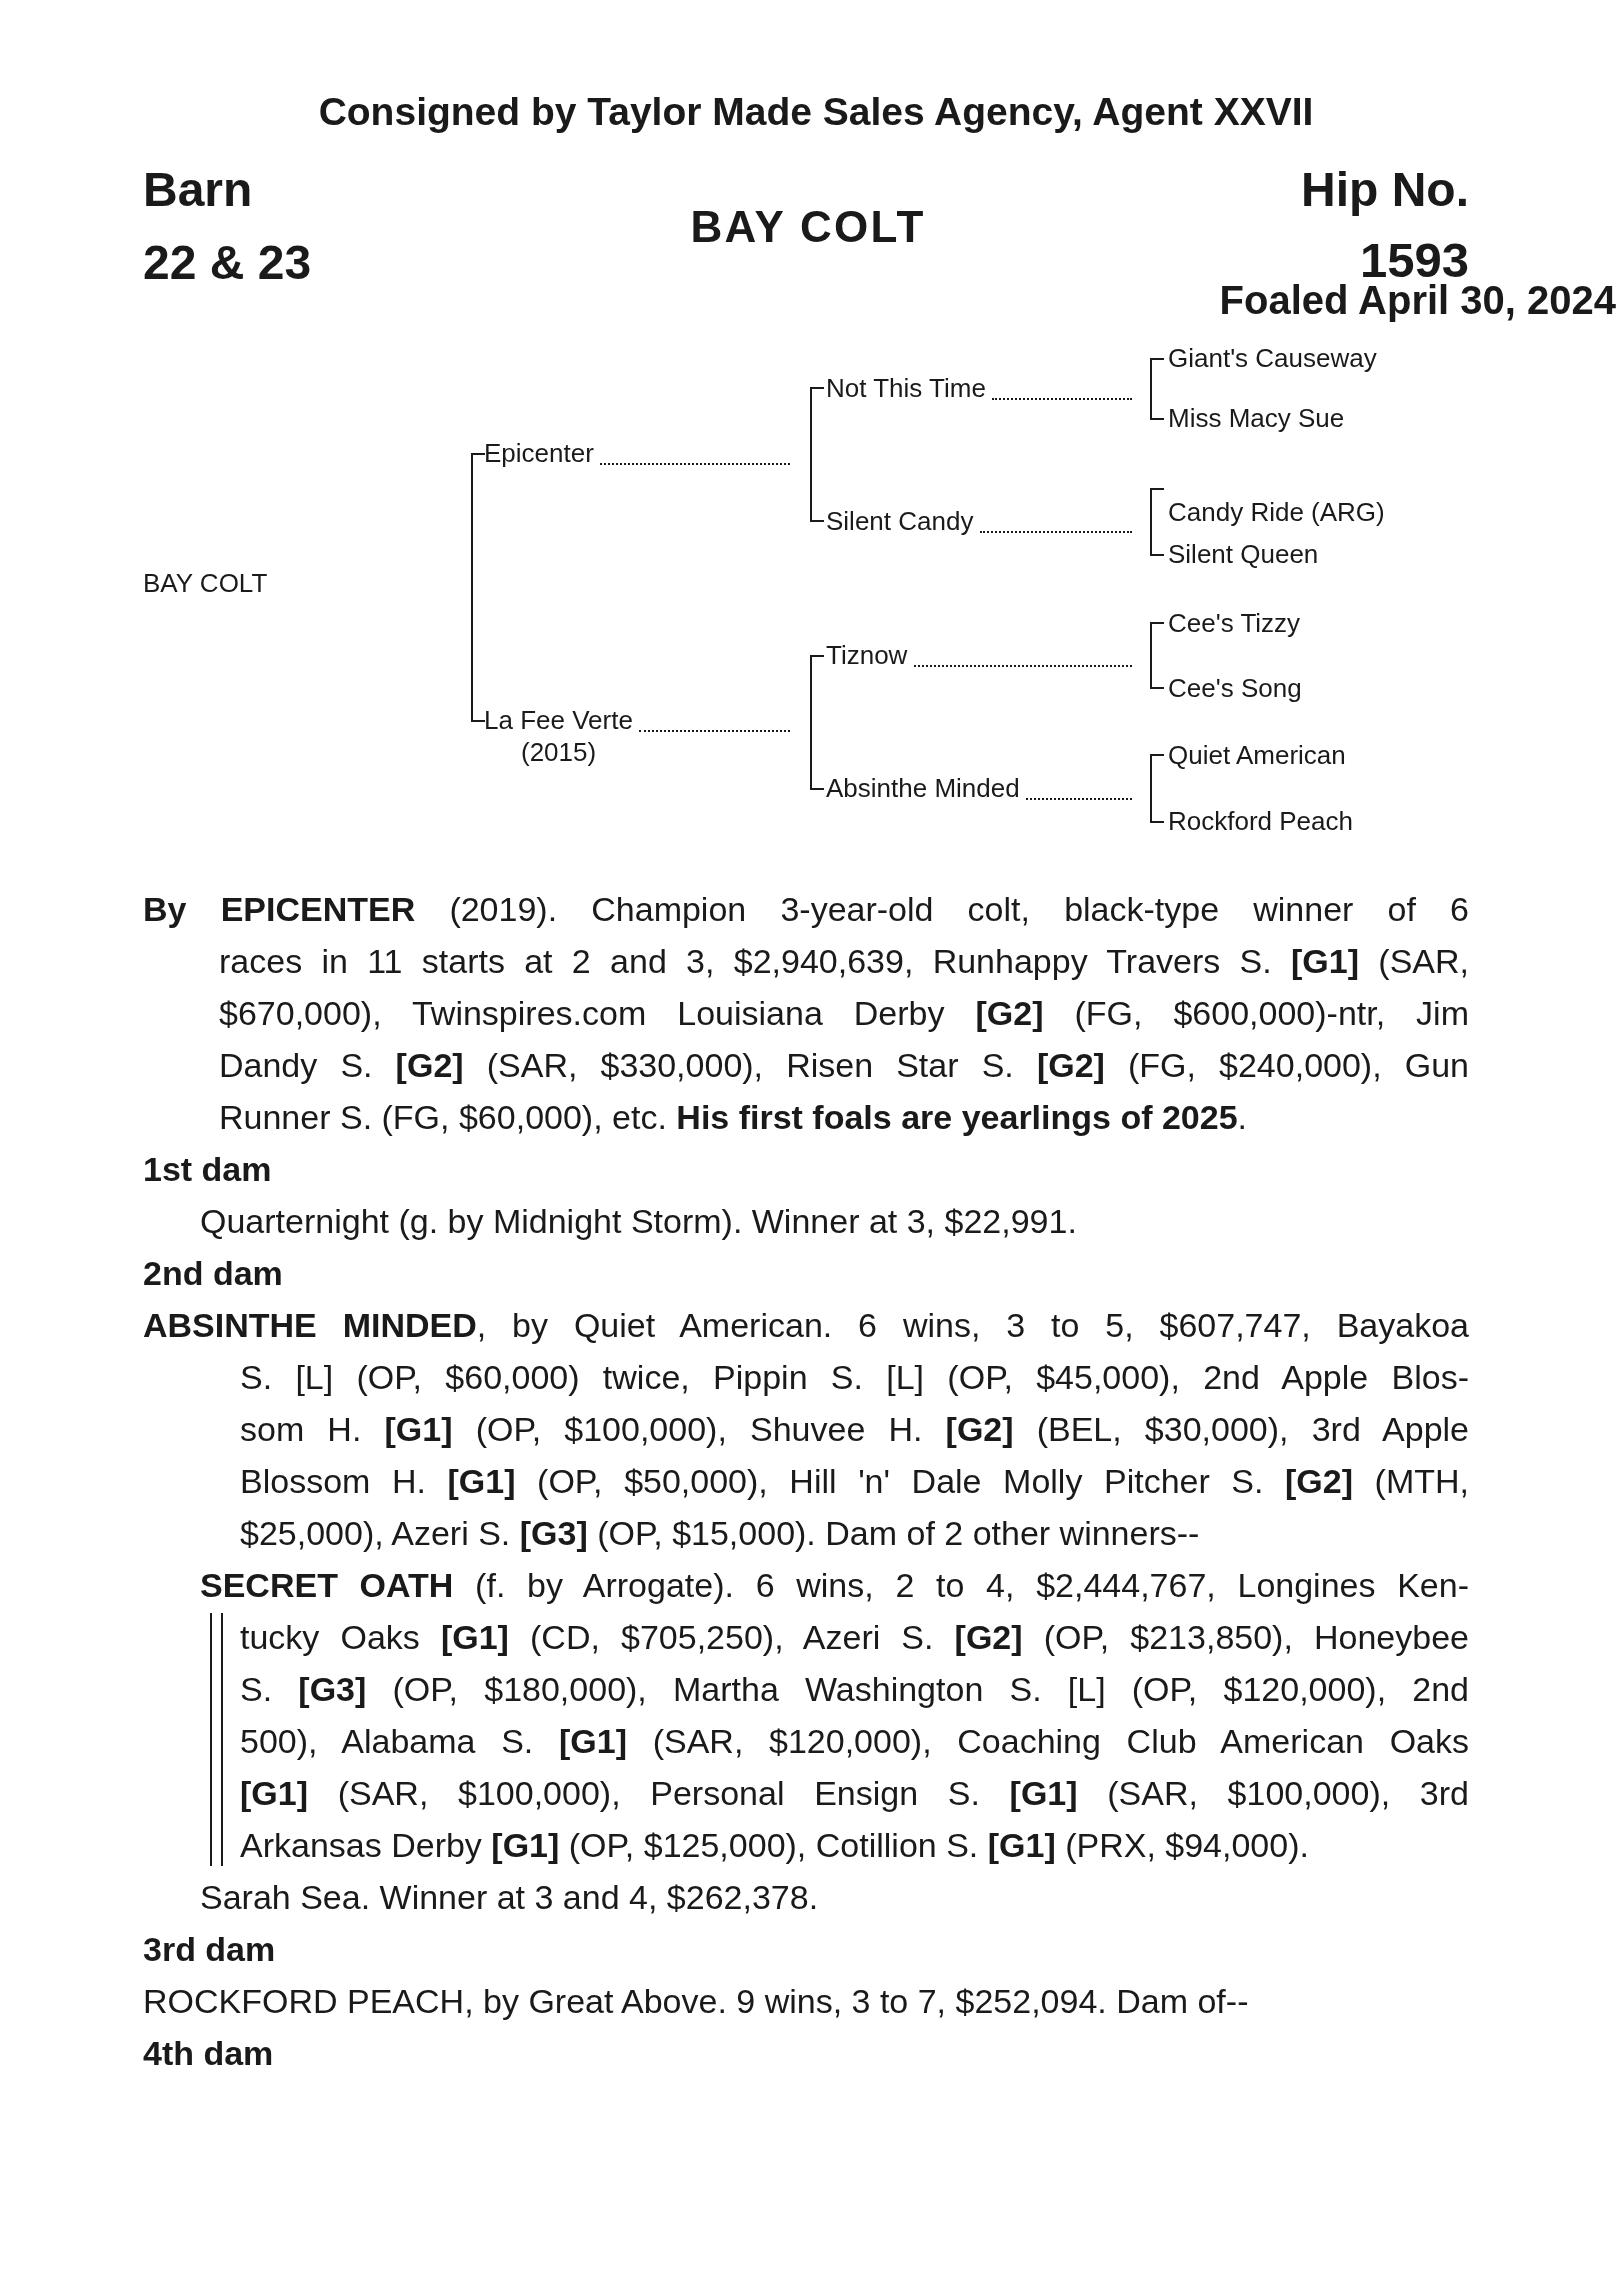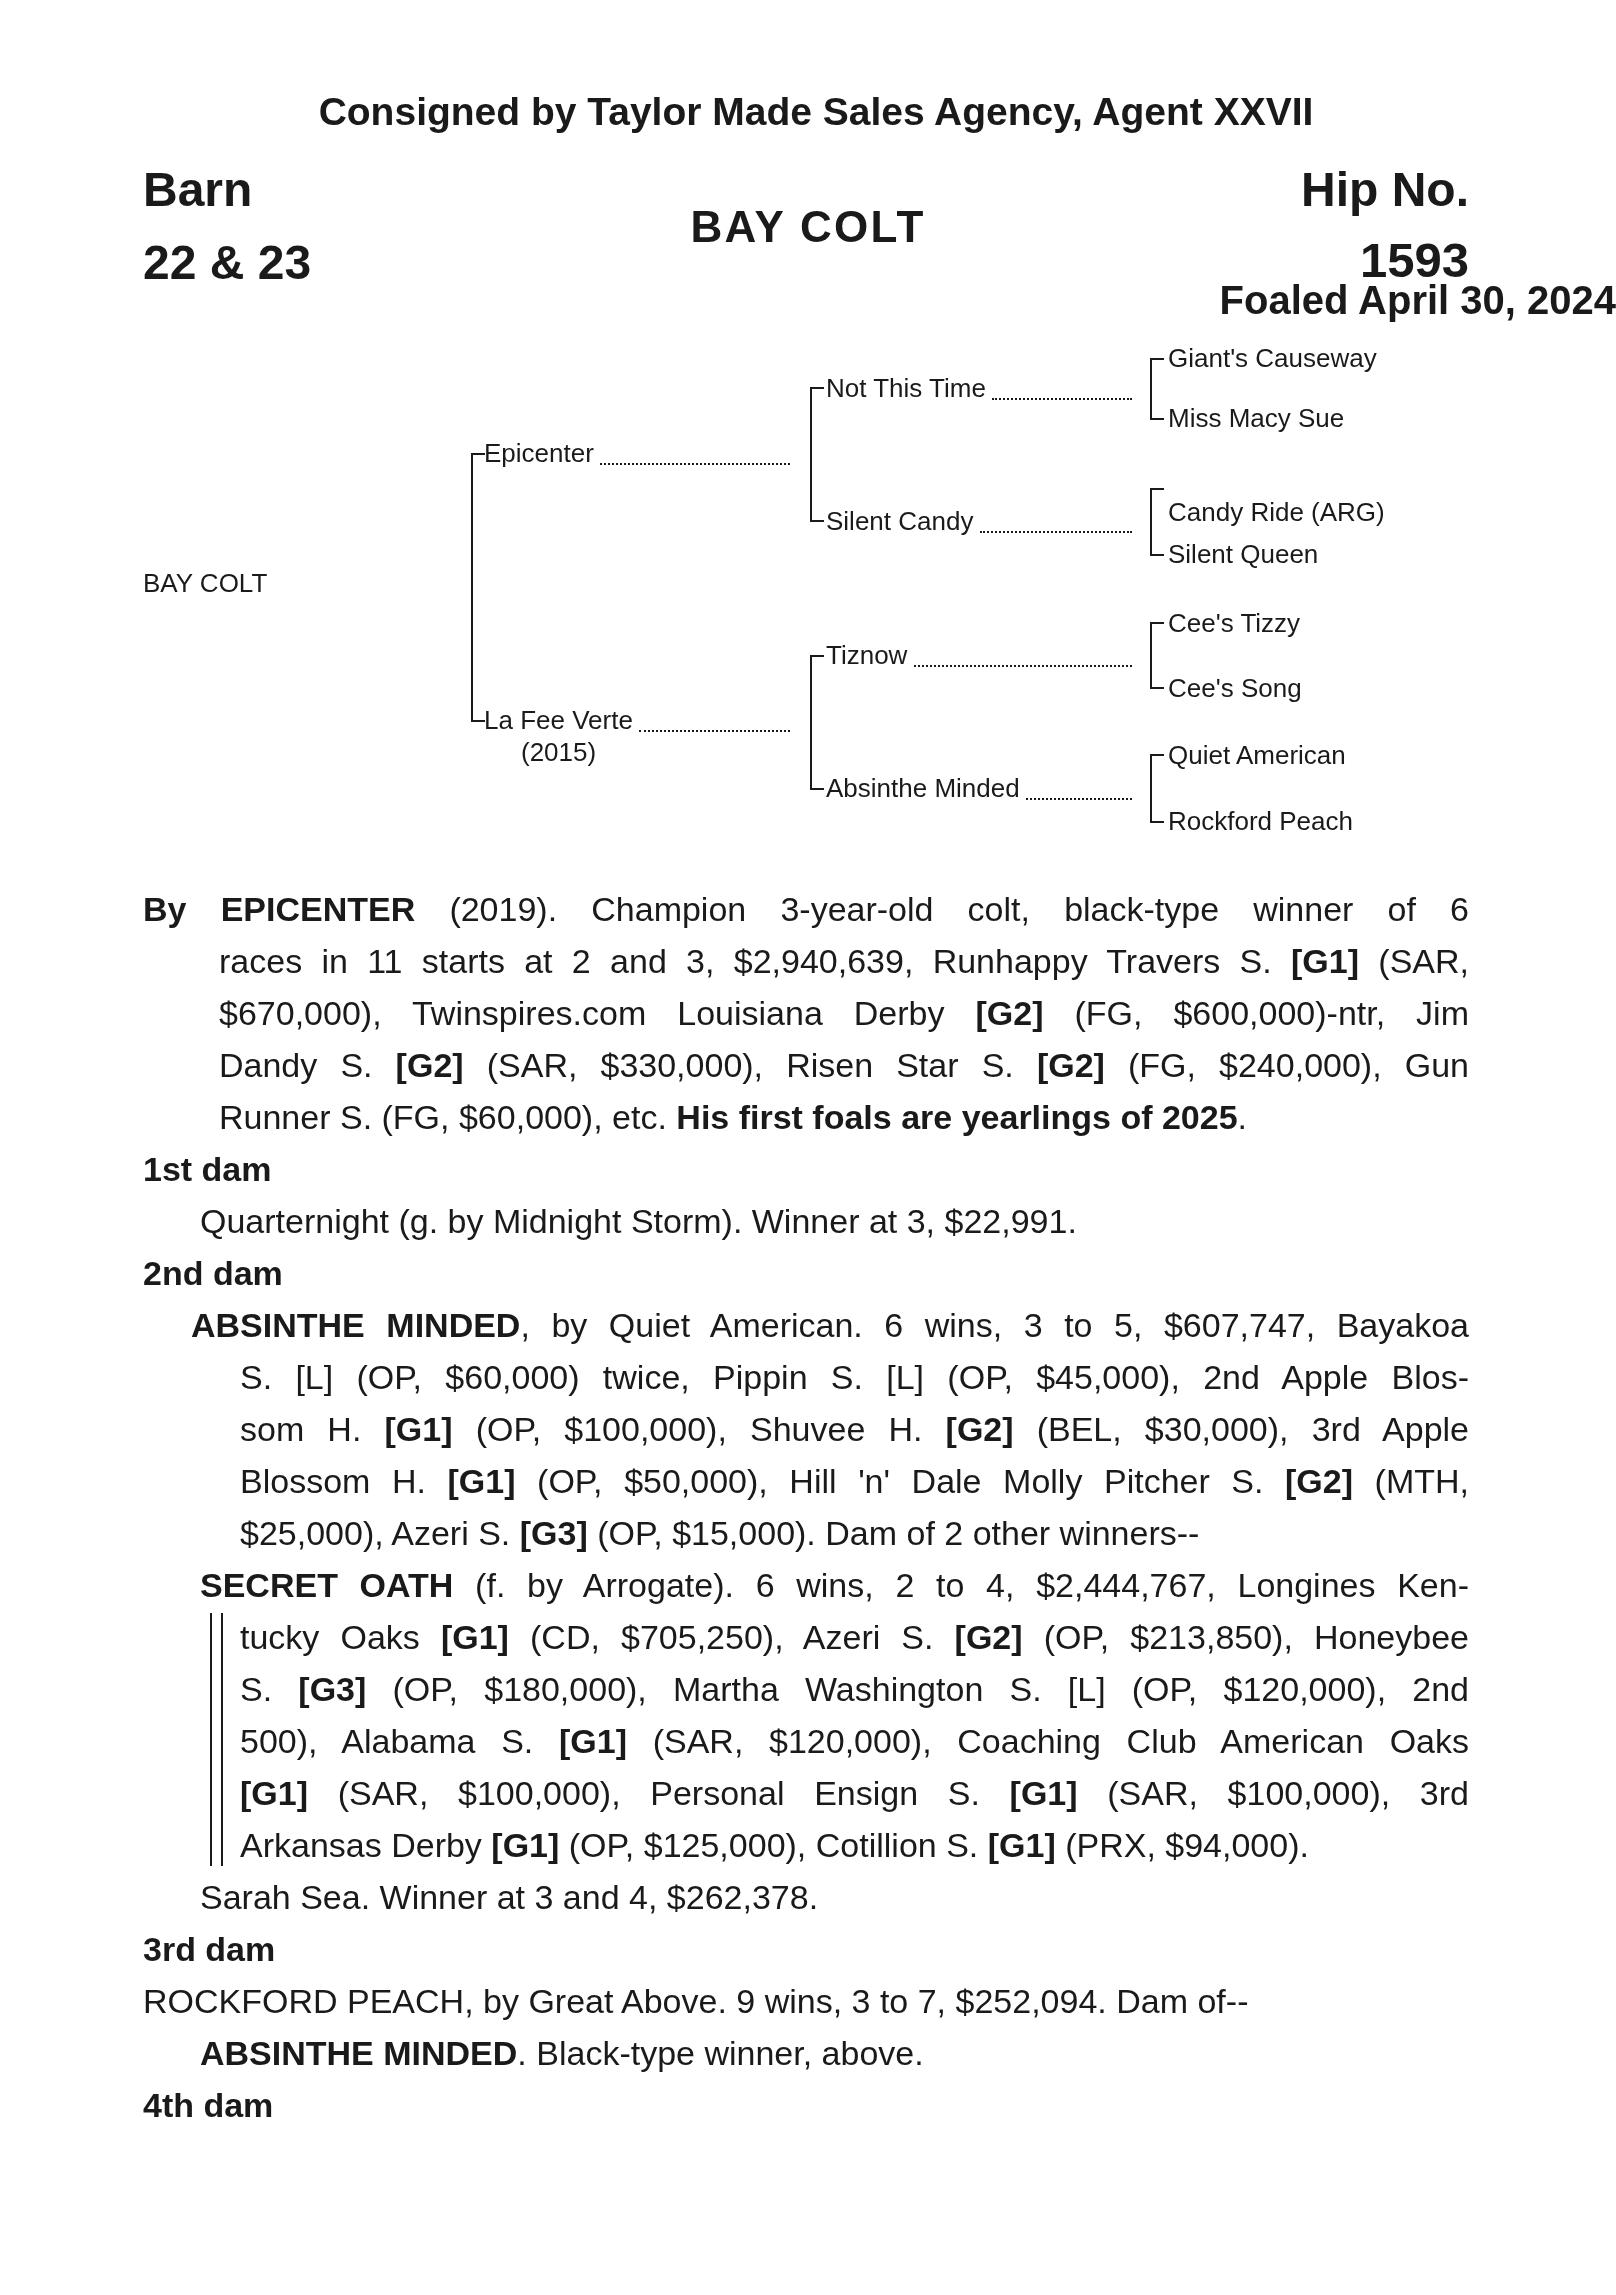--- a/index.html
+++ b/index.html
@@ -129,21 +129,21 @@
       <div class="block">
         <div class="line" style="padding-left: 0px;"><span class="b">1st dam</span></div>
       </div>
       <div class="block">
         <div class="line" style="padding-left: 57px;"><span>Quarternight (g. by Midnight Storm). Winner at 3, $22,991.</span></div>
       </div>
       <div class="block">
         <div class="line" style="padding-left: 0px;"><span class="b">2nd dam</span></div>
       </div>
       <div class="block">
-        <div class="line just" style="padding-left: 0px; margin-left: 48px;"><span class="b">ABSINTHE MINDED</span><span>, by Quiet American. 6 wins, 3 to 5, $607,747, Bayakoa</span></div>
+        <div class="line just" style="padding-left: 0px;"><span class="b">ABSINTHE MINDED</span><span>, by Quiet American. 6 wins, 3 to 5, $607,747, Bayakoa</span></div>
         <div class="line just" style="padding-left: 97px;"><span>S. [L] (OP, $60,000) twice, Pippin S. [L] (OP, $45,000), 2nd Apple Blos-</span></div>
         <div class="line just" style="padding-left: 97px;"><span>som H. </span><span class="b">[G1]</span><span> (OP, $100,000), Shuvee H. </span><span class="b">[G2]</span><span> (BEL, $30,000), 3rd Apple</span></div>
         <div class="line just" style="padding-left: 97px;"><span>Blossom H. </span><span class="b">[G1]</span><span> (OP, $50,000), Hill 'n' Dale Molly Pitcher S. </span><span class="b">[G2]</span><span> (MTH,</span></div>
         <div class="line" style="padding-left: 97px;"><span>$25,000), Azeri S. </span><span class="b">[G3]</span><span> (OP, $15,000). Dam of 2 other winners--</span></div>
       </div>
       <div class="block">
         <div class="cont-rules"></div>
         <div class="line just" style="padding-left: 57px;"><span class="b">SECRET OATH</span><span> (f. by Arrogate). 6 wins, 2 to 4, $2,444,767, Longines Ken-</span></div>
         <div class="line just" style="padding-left: 97px;"><span>tucky Oaks </span><span class="b">[G1]</span><span> (CD, $705,250), Azeri S. </span><span class="b">[G2]</span><span> (OP, $213,850), Honeybee</span></div>
         <div class="line just" style="padding-left: 97px;"><span>S. </span><span class="b">[G3]</span><span> (OP, $180,000), Martha Washington S. [L] (OP, $120,000), 2nd</span></div>
@@ -154,21 +154,18 @@
       <div class="block">
         <div class="line" style="padding-left: 57px;"><span>Sarah Sea. Winner at 3 and 4, $262,378.</span></div>
       </div>
       <div class="block">
         <div class="line" style="padding-left: 0px;"><span class="b">3rd dam</span></div>
       </div>
       <div class="block">
         <div class="line" style="padding-left: 0px;"><span>ROCKFORD PEACH, by Great Above. 9 wins, 3 to 7, $252,094. Dam of--</span></div>
       </div>
       <div class="block">
-        <div class="line" style="padding-left: 57px;"><span class="b">ABSINTHE MINDED</span><span>. Black-type winner, above.</span></div>
-      </div>
-      <div class="block">
         <div class="line" style="padding-left: 0px;"><span class="b">4th dam</span></div>
       </div>
     </section>
 
 </div>
 
 
 </body></html>

